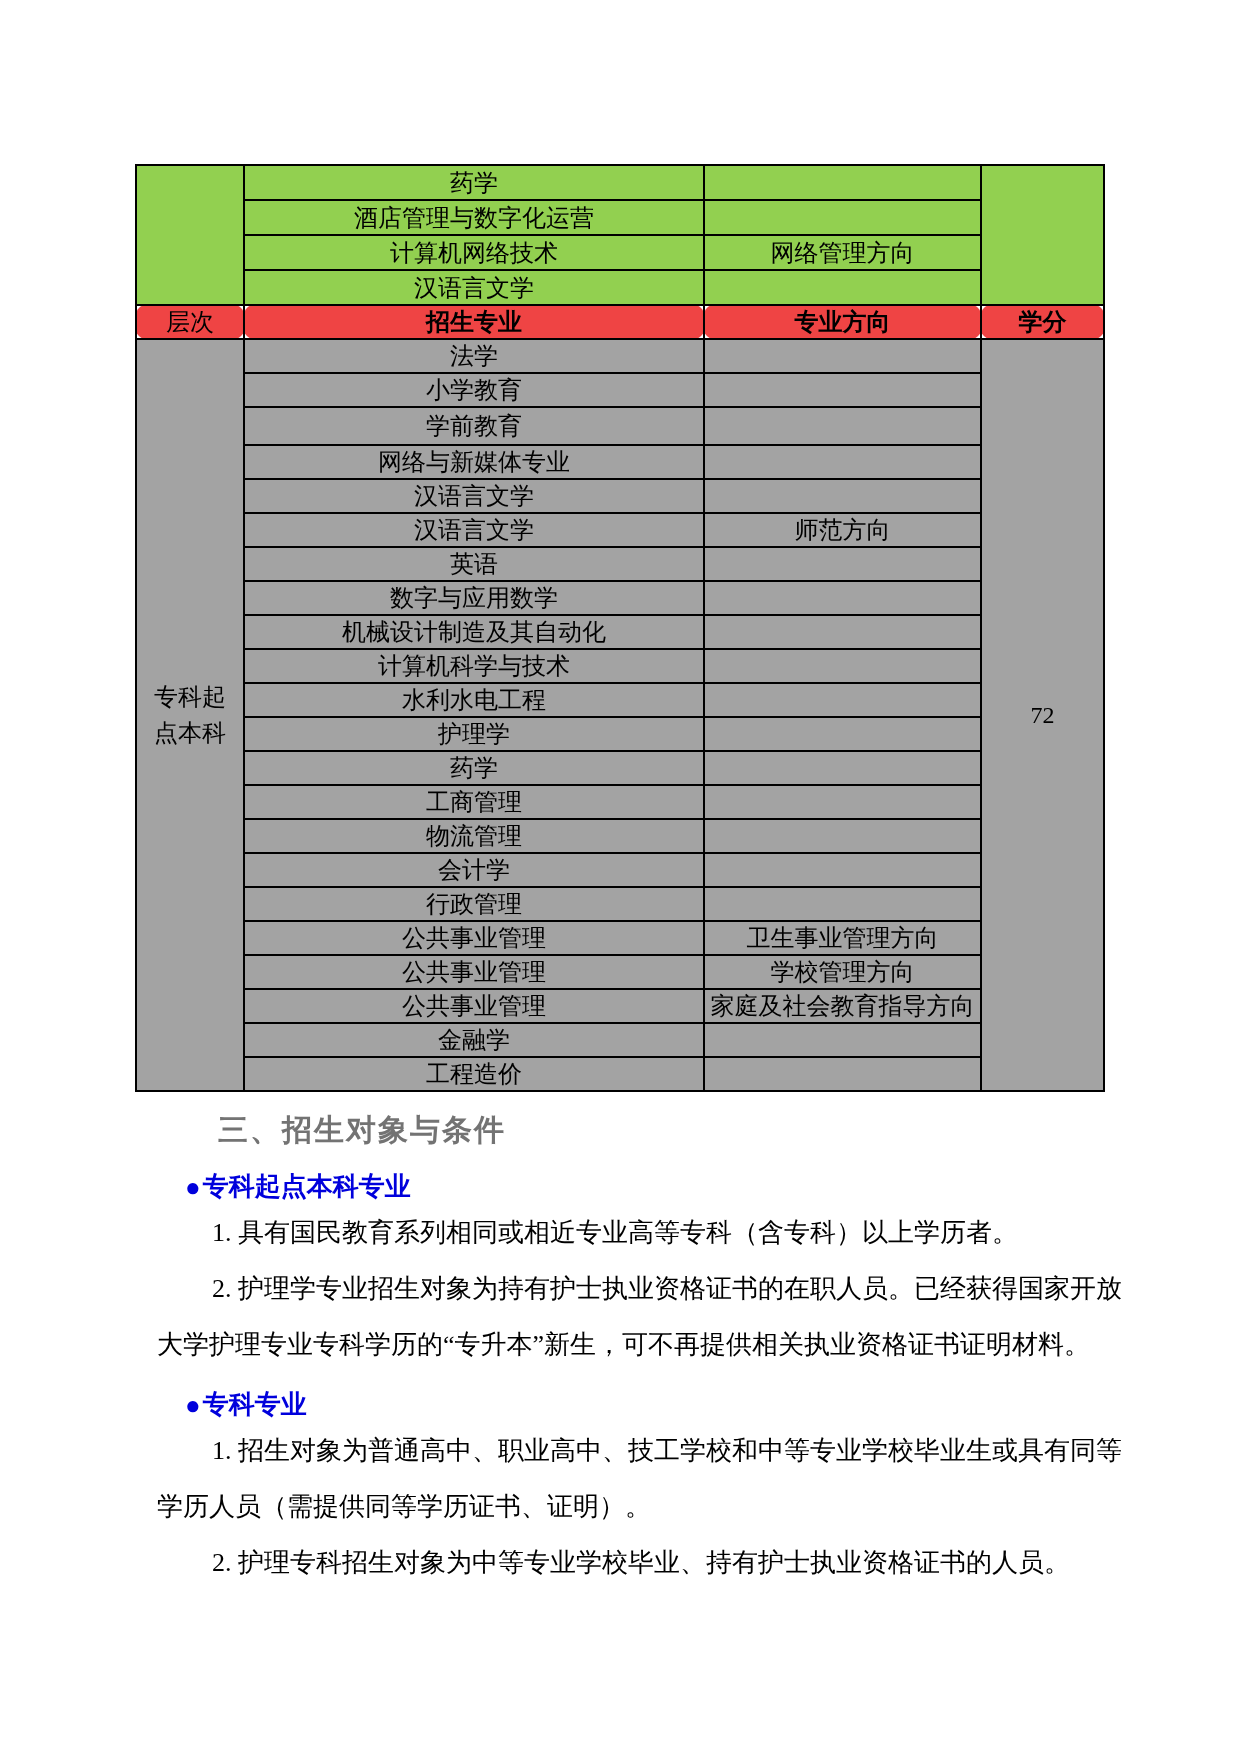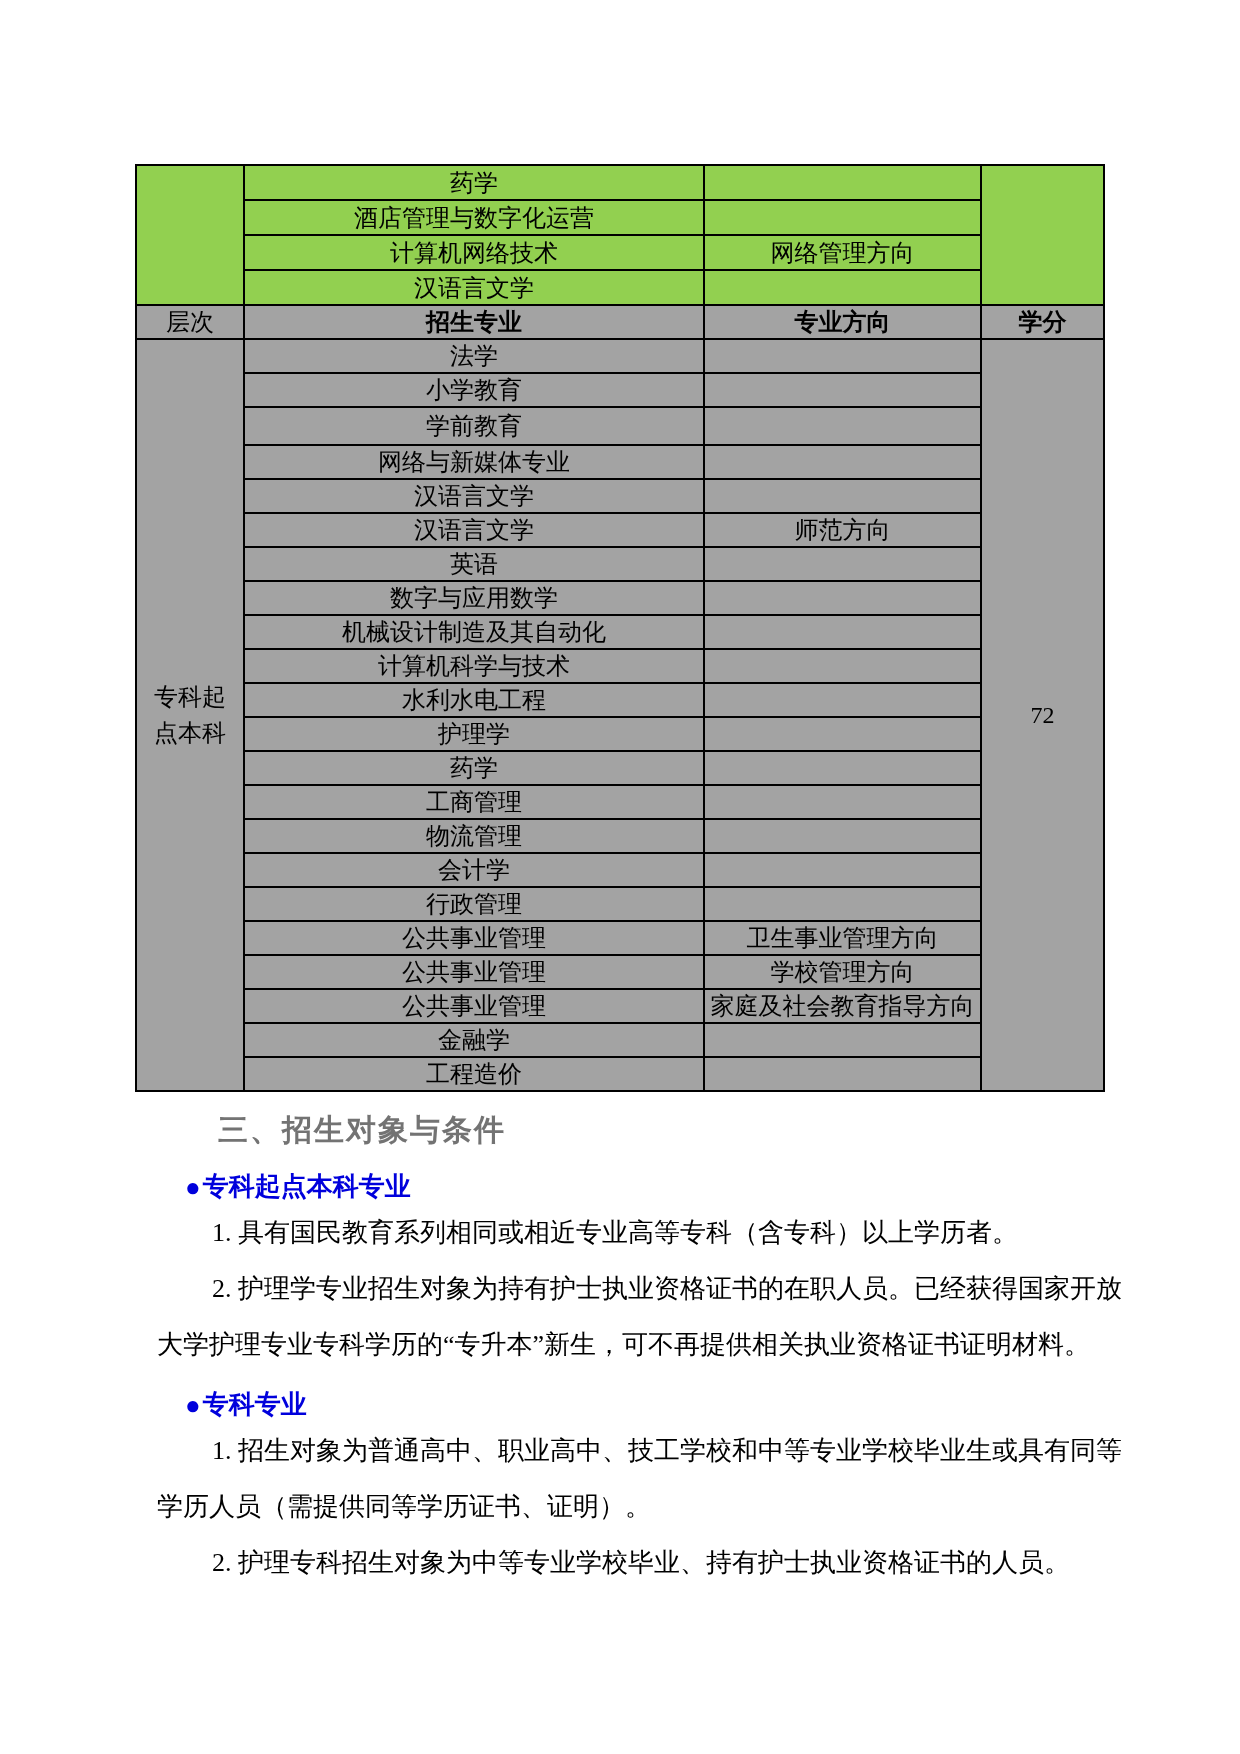--- a/index.html
+++ b/index.html
@@ -12,21 +12,21 @@
   table.majors{
     position:absolute;left:135px;top:164px;width:968px;
     border-collapse:collapse;table-layout:fixed;
   }
   table.majors td,table.majors th{
     border:2px solid #000;text-align:center;vertical-align:middle;
     font-size:24px;font-weight:normal;padding:0;overflow:hidden;
   }
   .green{background:#92D050;}
   .orange{background:#a3a3a3;}
-  tr.hdr th{background:#a3a3a3;font-weight:bold;}
+  tr.hdr th{background:#ef4444;font-weight:bold;border-radius:10px;}
   tr.hdr th.level-h{font-weight:normal;}
   td.level-cell{font-weight:bold;font-size:26px;white-space:pre-line;line-height:1.5;}
   td.credits-cell{font-size:24px;}
   td.thick-top{border-top:6px solid #000;}
   
   .textblock{position:absolute;left:157px;top:1100px;width:965px;}
   .heading{
     font-family:"Liberation Sans","DejaVu Sans",sans-serif;
     font-weight:bold;font-size:30px;color:#737373;
     margin:10px 0 18px 61px;letter-spacing:2px;

